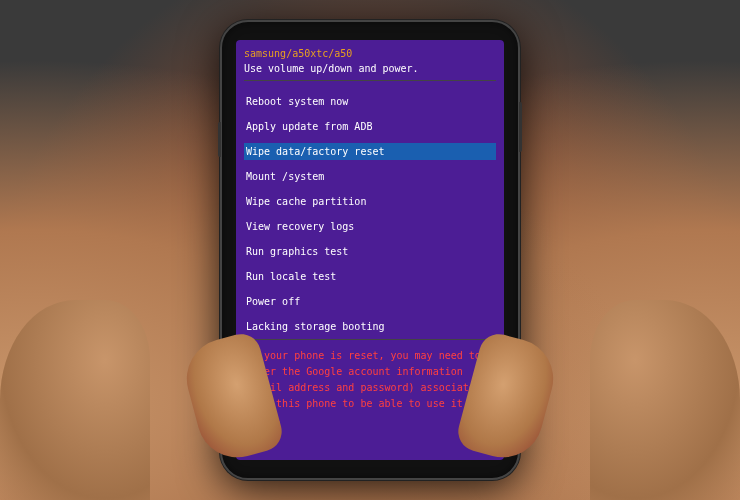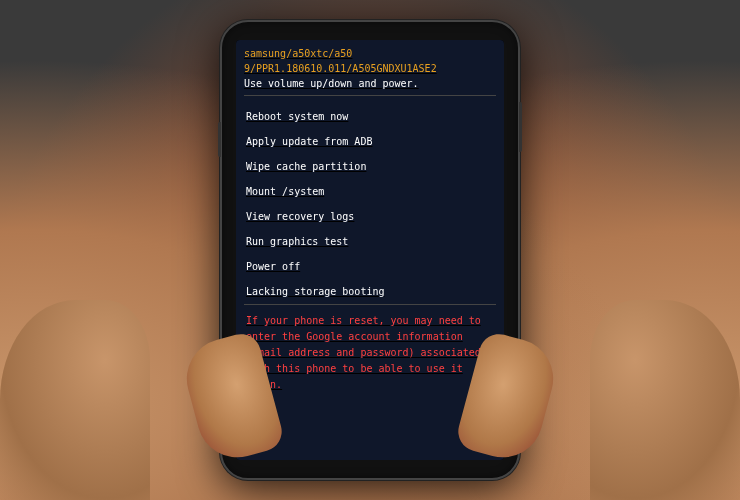--- a/index.html
+++ b/index.html
@@ -62,26 +62,25 @@
       border-radius: 4px;
       overflow: hidden;
       display: flex;
       flex-direction: column;
     }
 
     
     .screen {
       width: 100%;
       height: 100%;
-      background: #0f172a;
+      background: #4c1d95;
       padding: 6px 8px;
       display: flex;
       flex-direction: column;
       overflow: hidden;
-      text-decoration: underline;
     }
 
     
     .header-section {
       padding-bottom: 4px;
       border-bottom: 1px solid #444;
       margin-bottom: 4px;
     }
 
     .header-line {
@@ -212,31 +211,32 @@
     <div class="phone-button-left"></div>
     <div class="phone-button-right"></div>
     <div class="finger-left"></div>
     <div class="finger-right"></div>
 
     <div class="phone-inner">
       <div class="screen">
 
         <div class="header-section">
           <div class="header-line">samsung/a50xtc/a50</div>
-          <div class="header-line">9/PPR1.180610.011/A505GNDXU1ASE2</div>
           <div class="use-volume-line">Use volume up/down and power.</div>
         </div>
 
         <div class="menu-section">
           <div class="menu-item">Reboot system now</div>
           <div class="menu-item">Apply update from ADB</div>
+          <div class="menu-item selected">Wipe data/factory reset</div>
+          <div class="menu-item">Mount /system</div>
           <div class="menu-item">Wipe cache partition</div>
-          <div class="menu-item">Mount /system</div>
           <div class="menu-item">View recovery logs</div>
           <div class="menu-item">Run graphics test</div>
+          <div class="menu-item">Run locale test</div>
           <div class="menu-item">Power off</div>
           <div class="menu-item">Lacking storage booting</div>
         </div>
 
         <div class="warning-section">
           <div class="warning-text">If your phone is reset, you may need to enter the Google account information (email address and password) associated with this phone to be able to use it again.</div>
         </div>
 
       </div>
     </div>

